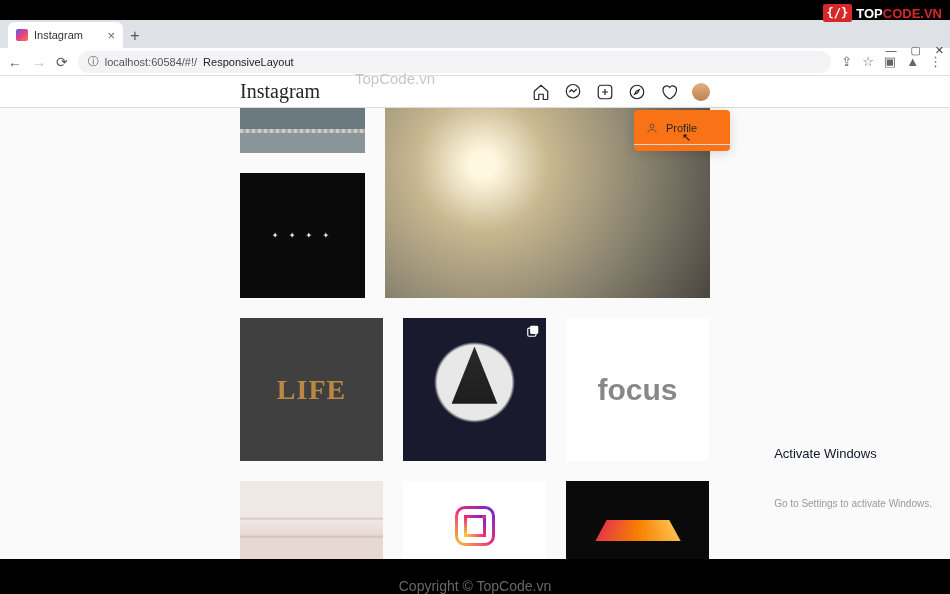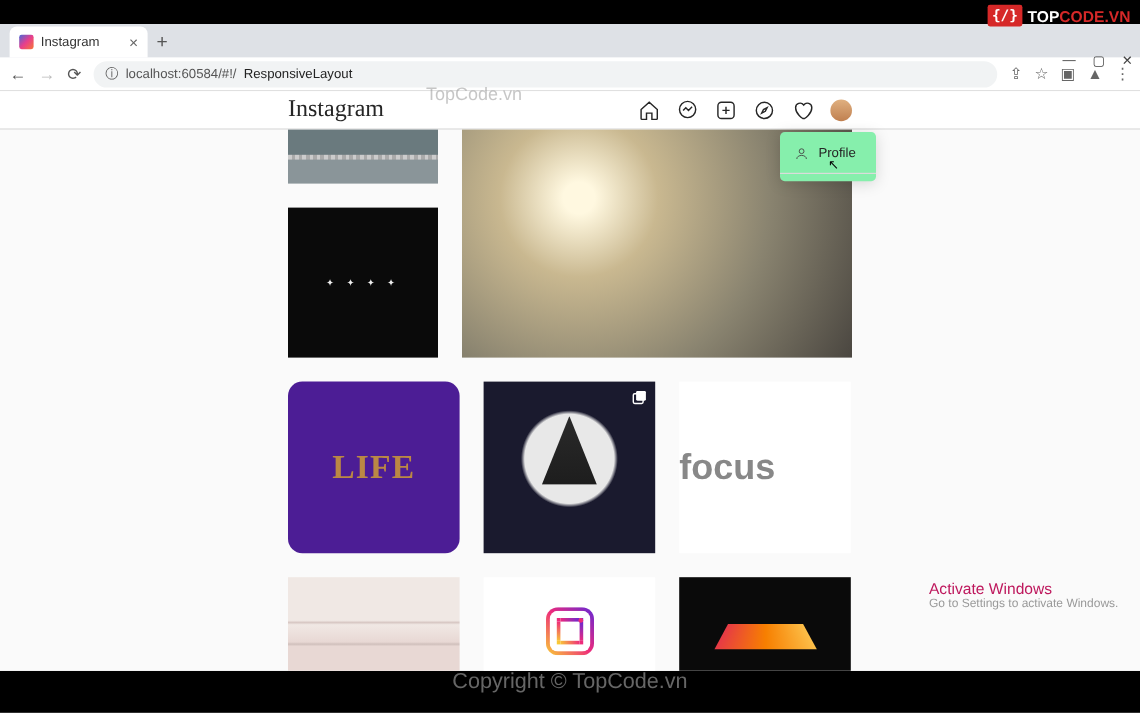--- a/index.html
+++ b/index.html
@@ -27,21 +27,21 @@
 .content { flex: 1; background: #fafafa; overflow: hidden; position: relative; }
 .ig-header { height: 32px; background: #fff; border-bottom: 1px solid #dbdbdb; display: flex; align-items: center; justify-content: center; }
 .ig-header-inner { width: 470px; display: flex; align-items: center; justify-content: space-between; }
 .ig-logo { font-family: 'Brush Script MT', cursive; font-size: 20px; font-weight: 500; color: #262626; }
 .ig-nav { display: flex; gap: 14px; align-items: center; }
 .ig-nav-icon { width: 18px; height: 18px; cursor: pointer; display: flex; align-items: center; justify-content: center; }
 .ig-nav-icon svg { width: 18px; height: 18px; stroke: #262626; stroke-width: 1.6; fill: none; }
 .avatar { width: 18px; height: 18px; border-radius: 50%; background: linear-gradient(#e0b080,#c08050); cursor: pointer; }
 
 
-.dropdown { position: absolute; top: 34px; right: 220px; width: 80px; background: #86efac; border-radius: 4px; box-shadow: 0 2px 12px rgba(0,0,0,.15); z-index: 50; padding: 4px 0; }
+.dropdown { position: absolute; top: 34px; right: 220px; width: 96px; background: #f97316; border-radius: 4px; box-shadow: 0 2px 12px rgba(0,0,0,.15); z-index: 50; padding: 4px 0; }
 .dropdown-item { padding: 8px 12px; font-size: 11px; color: #262626; display: flex; align-items: center; gap: 8px; cursor: pointer; }
 .dropdown hr { border: none; border-top: 1px solid #dbdbdb; margin: 2px 0; }
 .dd-icon { width: 12px; height: 12px; }
 .dd-icon svg { width: 12px; height: 12px; stroke: #444; stroke-width: 1.5; fill: none; }
 .cursor-hand { position: absolute; font-size: 11px; left: 50%; top: 17px; color: #000; }
 
 
 .grid-wrap { display: flex; justify-content: center; padding-top: 0; }
 .grid { width: 470px; }
 .row { display: flex; gap: 20px; margin-bottom: 20px; }
@@ -52,46 +52,46 @@
 .tile.top-big { width: 325px; height: 190px; }
 .row3 .tile { width: 143px; height: 143px; }
 .row4 .tile { width: 143px; height: 90px; }
 
 
 .t-water { background: linear-gradient(#6a7a7e 50%, #8a9599 50%); position: relative; }
 .t-water::after { content: ''; position: absolute; top: 46%; left: 0; right: 0; height: 10%; background: repeating-linear-gradient(90deg,#ccc 0 3px,#aaa 3px 6px); }
 .t-dark { background: #0a0a0a; display: flex; align-items: center; justify-content: center; }
 .t-dark::after { content: '✦ ✦ ✦ ✦'; color: #eee; font-size: 8px; letter-spacing: 4px; }
 .t-hand { background: radial-gradient(circle at 30% 30%, #fff8e0 5%, #c9b890 25%, #8a8470 60%, #4a4640 100%); }
-.t-life { background: #4c1d95; display: flex; align-items: center; justify-content: center; border-radius: 12px; }
+.t-life { background: #404040; display: flex; align-items: center; justify-content: center; }
 .t-life-text { font-family: serif; font-size: 28px; font-weight: bold; color: #b84; letter-spacing: 1px; }
 .t-ship { background: radial-gradient(circle at 50% 45%, #e8e8e8 0 35%, #1a1a2e 38%); position: relative; }
 .t-ship::before { content: ''; position: absolute; width: 40%; height: 50%; left: 30%; top: 20%; background: linear-gradient(#2a2a2a,#1a1a1a); clip-path: polygon(50% 0, 90% 80%, 10% 80%); }
 .carousel-badge { position: absolute; top: 6px; right: 6px; width: 14px; height: 14px; }
 .carousel-badge svg { fill: #fff; }
-.t-focus { background: #fff; display: flex; align-items: center; justify-content: flex-start; }
+.t-focus { background: #fff; display: flex; align-items: center; justify-content: center; }
 .t-focus-text { font-size: 30px; font-weight: bold; color: #888; }
 .t-wave { background: linear-gradient(#f0e8e4 40%, #d8c8c4 42%, #f0e8e4 44%, #e8d8d4 60%, #d0c0bc 62%, #e8d8d4 64%); }
 .t-iglogo { background: #fff; display: flex; align-items: center; justify-content: center; }
 .t-iglogo-icon { width: 40px; height: 40px; border-radius: 10px; border: 3px solid transparent; background: linear-gradient(#fff,#fff) padding-box, linear-gradient(45deg,#f9ce34,#ee2a7b,#6228d7) border-box; position: relative; }
 .t-iglogo-icon::before { content:''; position: absolute; width: 16px; height: 16px; border: 3px solid; border-image: linear-gradient(45deg,#f9ce34,#ee2a7b,#6228d7) 1; border-radius: 50%; top: 50%; left: 50%; transform: translate(-50%,-50%); }
 .t-iglogo-icon::after { content:''; position: absolute; width: 4px; height: 4px; background: #ee2a7b; border-radius: 50%; top: 6px; right: 6px; }
 .t-laptop { background: #0a0a0a; position: relative; }
 .t-laptop::after { content:''; position: absolute; width: 50%; height: 35%; left: 25%; top: 35%; background: linear-gradient(90deg,#e63946,#f77f00,#fcbf49); transform: perspective(80px) rotateX(50deg); }
 
 
 .wm-topcode-top { position: absolute; top: 4px; right: 8px; z-index: 200; display: flex; align-items: center; gap: 4px; }
 .wm-badge { background: #d62828; color: #fff; padding: 2px 4px; font-size: 12px; font-weight: bold; border-radius: 2px; font-family: monospace; }
 .wm-text { color: #fff; font-weight: bold; font-size: 13px; }
 .wm-text .red { color: #d62828; }
 .wm-center { position: absolute; top: 70px; left: 355px; font-size: 15px; color: #999; opacity: .55; z-index: 100; }
-.wm-bottom { position: absolute; bottom: 16px; left: 50%; transform: translateX(-50%); color: #aaa; opacity: .6; font-size: 18px; z-index: 100; }
+.wm-bottom { position: absolute; bottom: 0; left: 50%; transform: translateX(-50%); color: #aaa; opacity: .6; font-size: 14px; z-index: 100; }
 .wm-activate { position: absolute; bottom: 50px; right: 18px; text-align: left; z-index: 100; }
-.wm-activate .t1 { color: #be185d; font-size: 13px; }
-.wm-activate .t2 { color: #999; font-size: 10px; }
+.wm-activate .t1 { color: #0f172a; font-size: 13px; }
+.wm-activate .t2 { color: #999; font-size: 10px; margin-top: 37px; }
 </style>
 </head>
 <body>
 
 <div class="wm-topcode-top">
   <span class="wm-badge">{/}</span>
   <span class="wm-text">
     <span>TOP</span><span class="red">CODE.VN</span>
   </span>
 </div>

